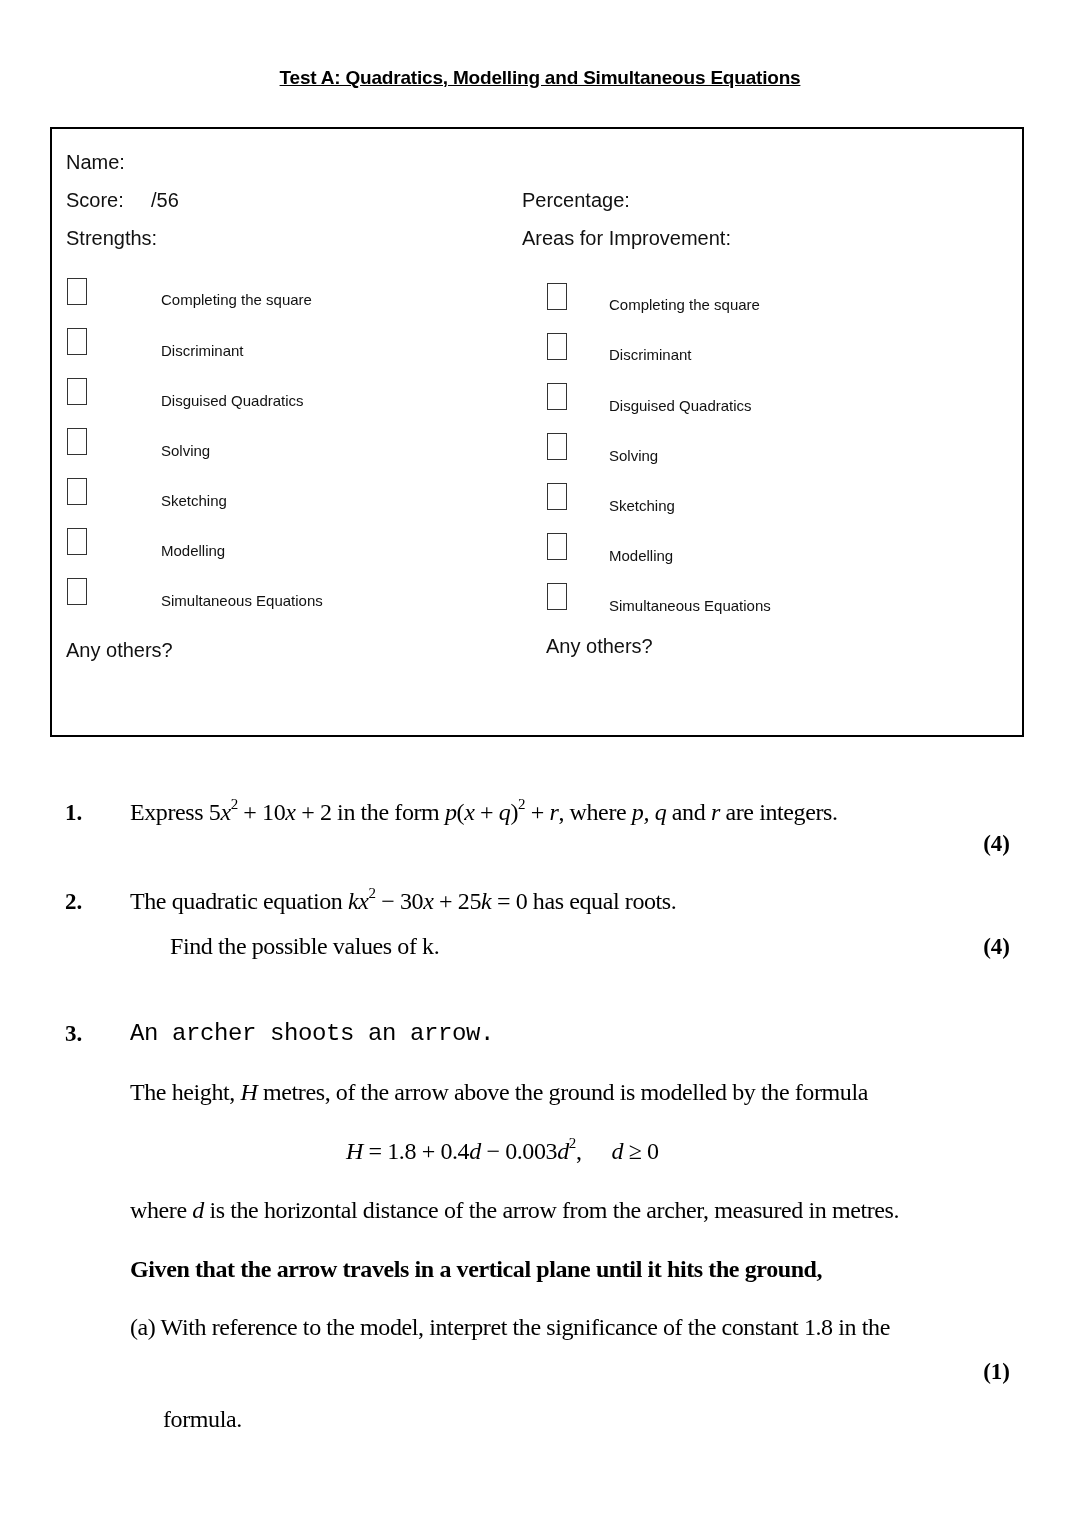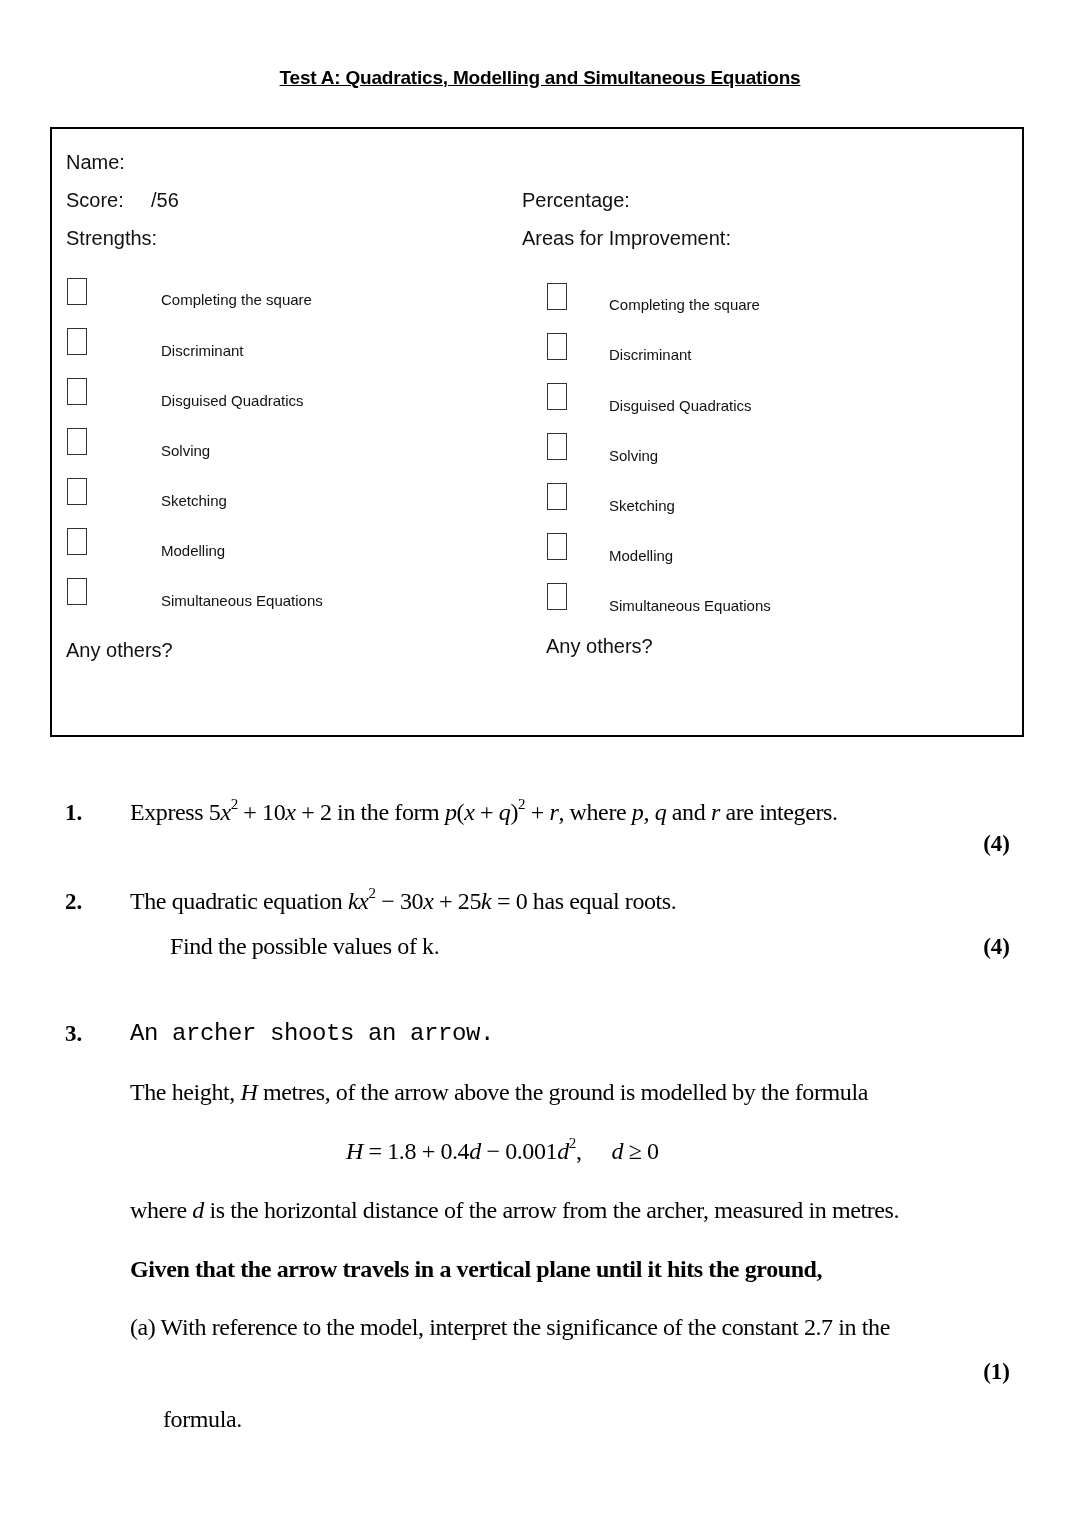--- a/index.html
+++ b/index.html
@@ -108,24 +108,24 @@
 <div class="abs serif marks" style="top:934px;">(4)</div>
 
 <div class="abs serif qnum" style="left:65px; top:1021px;">3.</div>
 <div class="abs serif q" style="left:130px; top:1020px;font-family:Liberation Mono, monospace;">An archer shoots an arrow.</div>
 
 <div class="abs serif q" style="left:130px; top:1079px;">
   <span>The height, </span><span class="m">H</span><span> metres, of the arrow above the ground is modelled by the formula</span>
 </div>
 
 <div class="abs serif q" style="left:346px; top:1138px;">
-  <span class="m">H</span><span> = 1.8 + 0.4</span><span class="m">d</span><span> − 0.001</span><span class="m">d</span><sup>2</sup><span>,</span><span style="display:inline-block; width:30px;"></span><span class="m">d</span><span> ≥ 0</span>
+  <span class="m">H</span><span> = 1.8 + 0.4</span><span class="m">d</span><span> − 0.003</span><span class="m">d</span><sup>2</sup><span>,</span><span style="display:inline-block; width:30px;"></span><span class="m">d</span><span> ≥ 0</span>
 </div>
 
 <div class="abs serif q" style="left:130px; top:1197px;">
   <span>where </span><span class="m">d</span><span> is the horizontal distance of the arrow from the archer, measured in metres.</span>
 </div>
 
 <div class="abs serif q" style="left:130px; top:1256px;font-weight:bold;">Given that the arrow travels in a vertical plane until it hits the ground,</div>
 
-<div class="abs serif q" style="left:130px; top:1314px;">(a) With reference to the model, interpret the significance of the constant 2.7 in the</div>
+<div class="abs serif q" style="left:130px; top:1314px;">(a) With reference to the model, interpret the significance of the constant 1.8 in the</div>
 <div class="abs serif q" style="left:163px; top:1362px;margin-top:44px;">formula.</div>
 <div class="abs serif marks" style="top:1359px;">(1)</div>
 
 </body></html>

